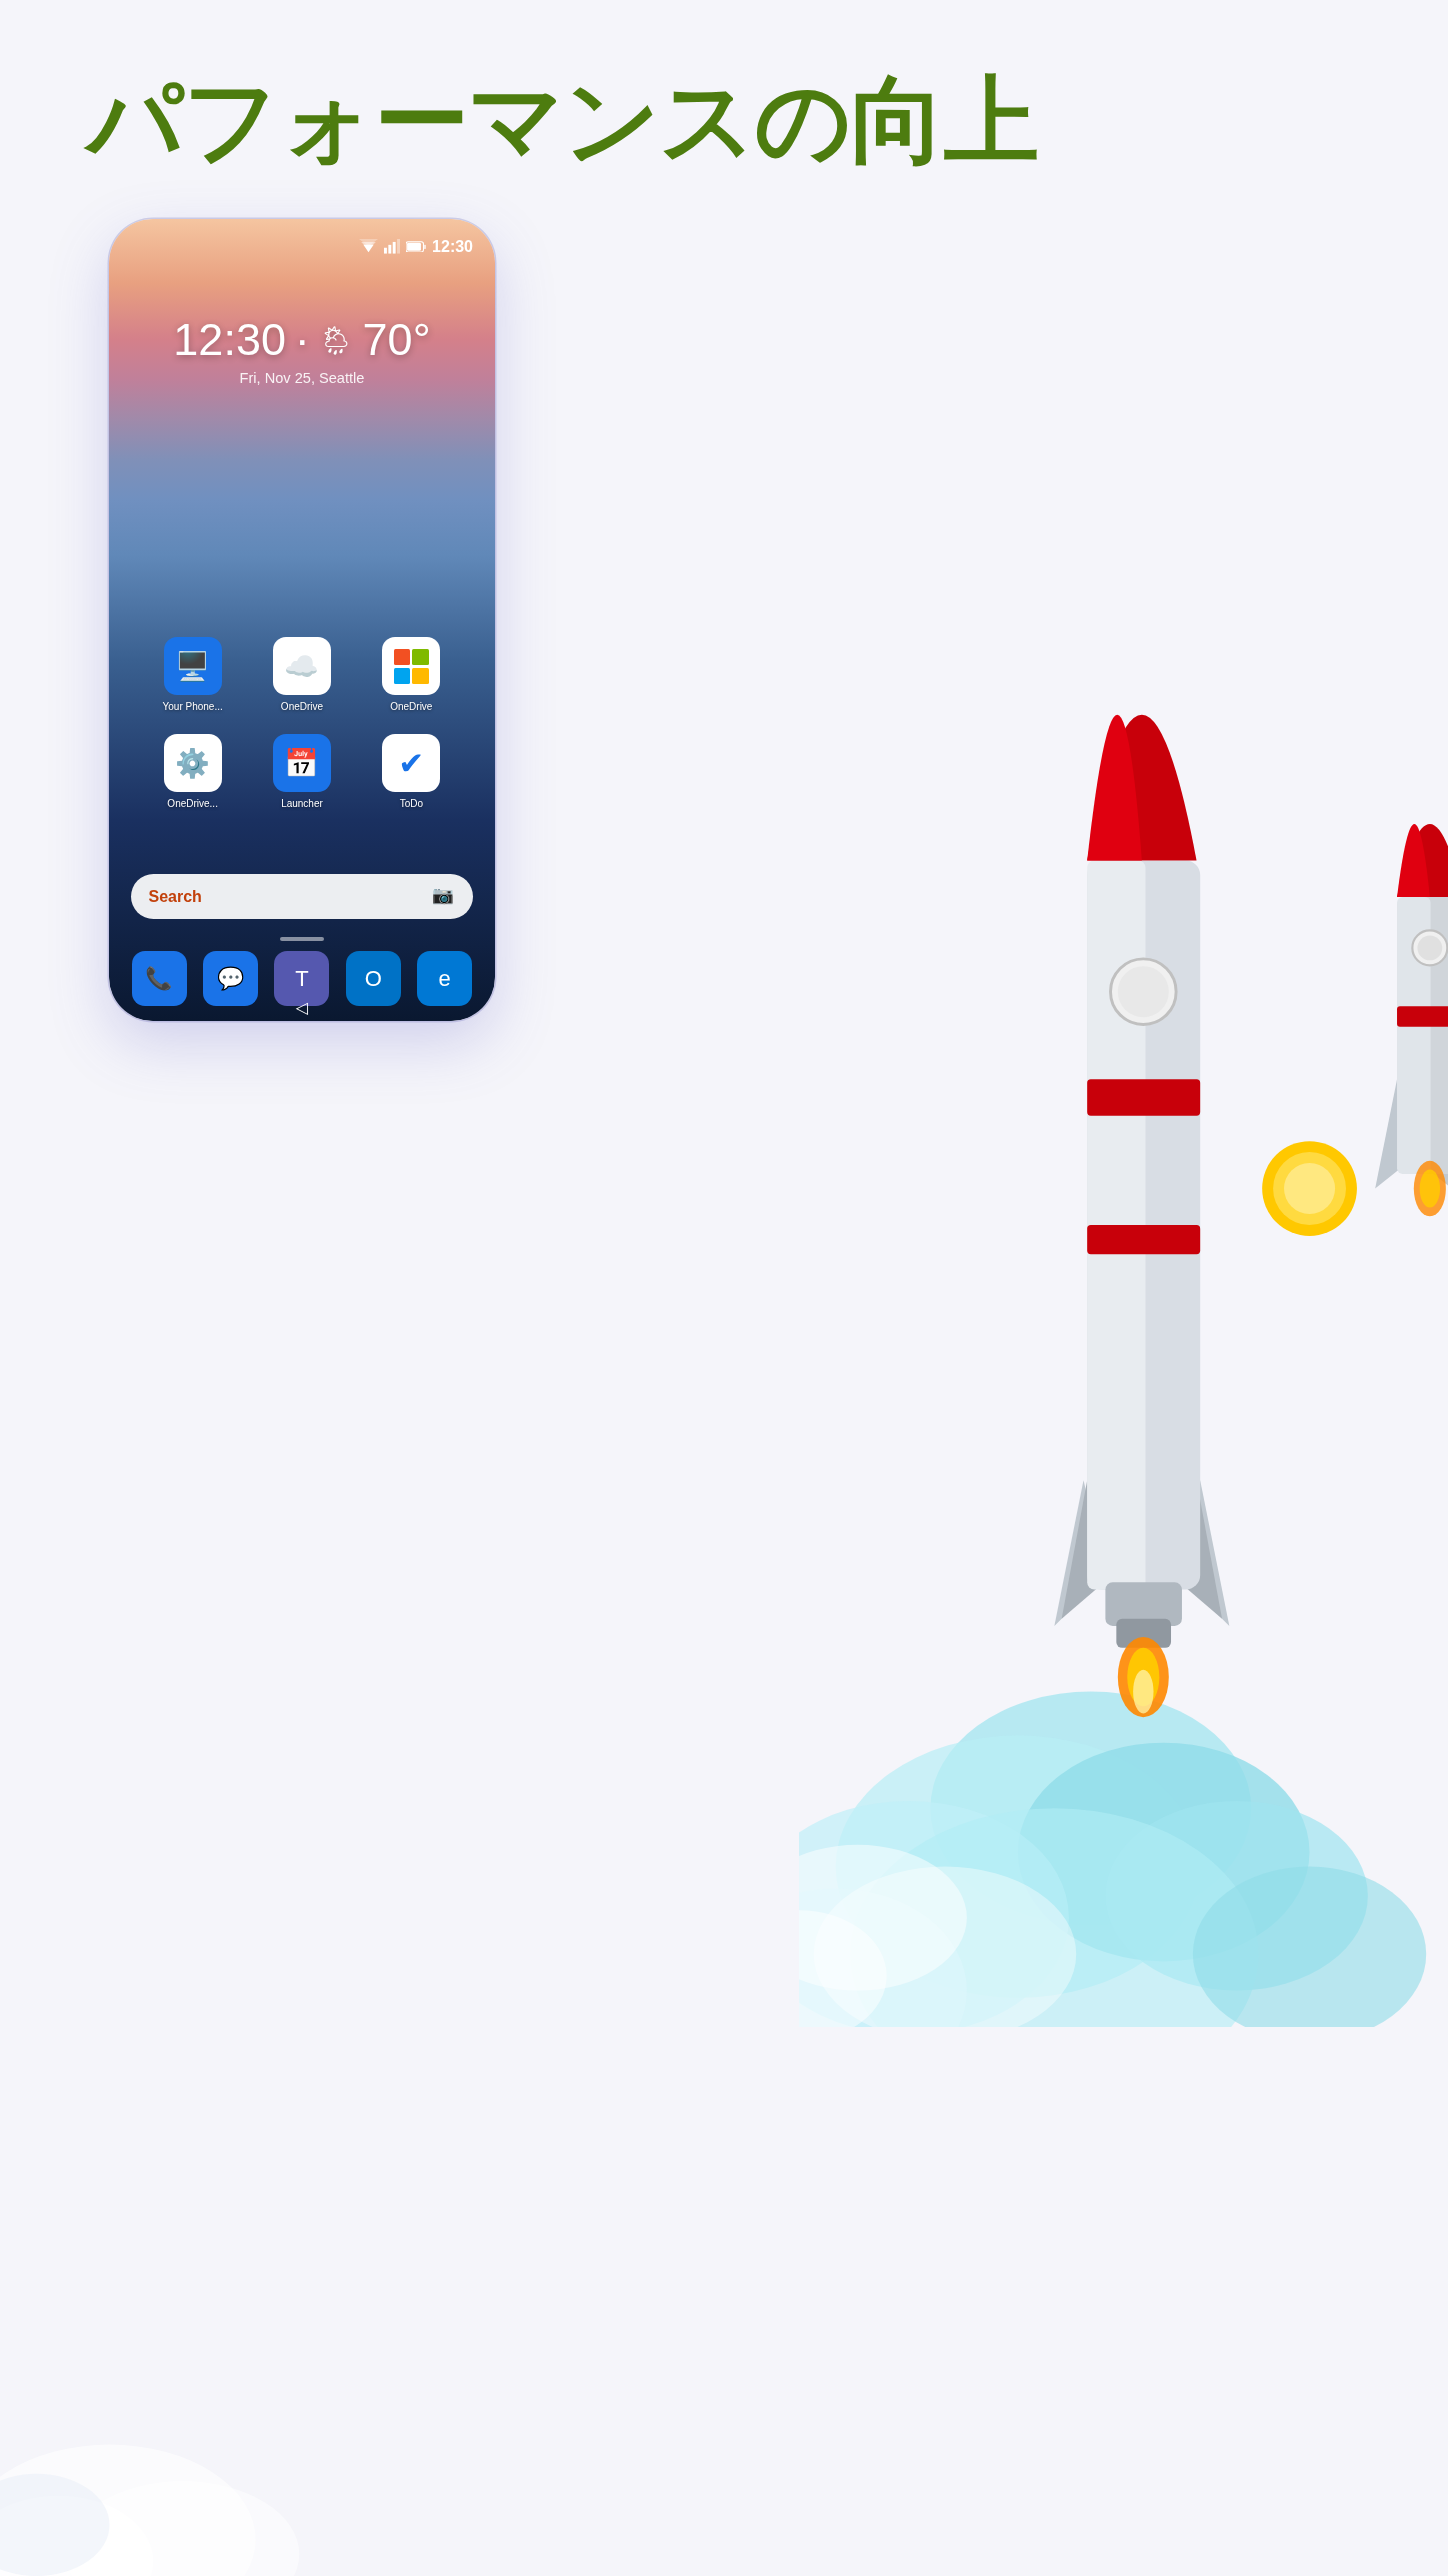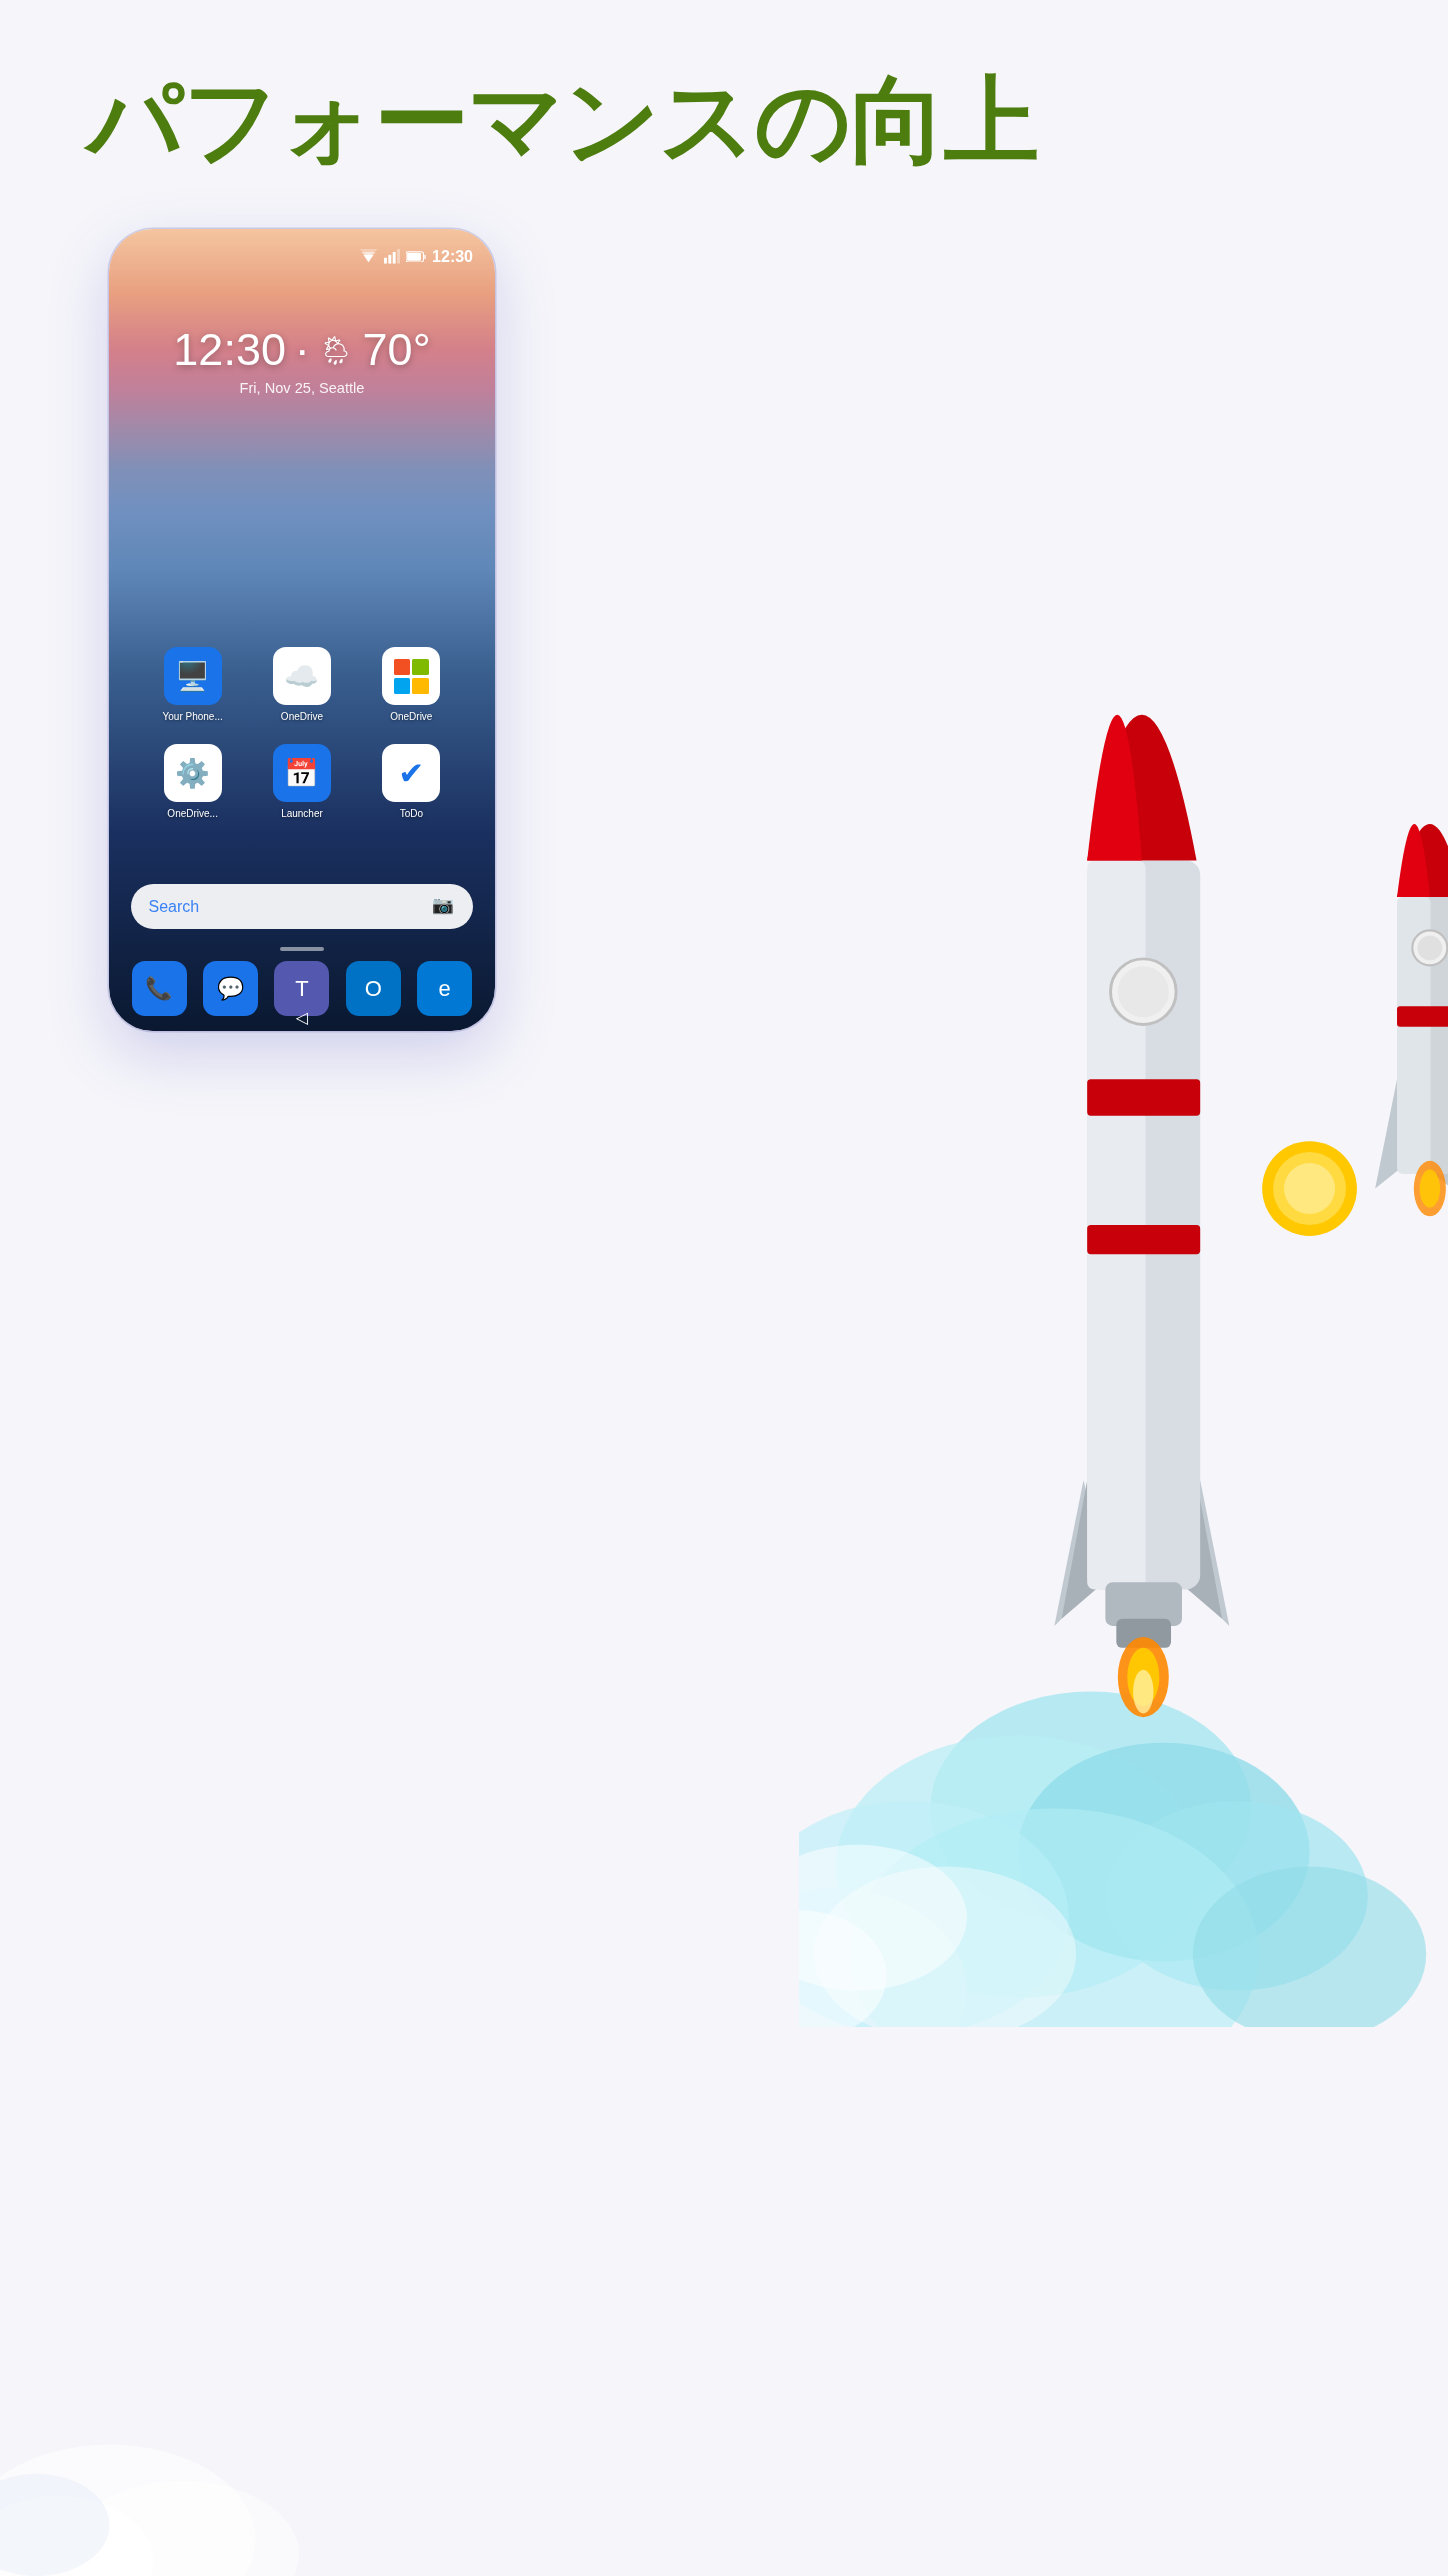--- a/index.html
+++ b/index.html
@@ -20,21 +20,21 @@
       left: 87px;
       font-size: 95px;
       font-weight: 800;
       color: #4d7c0f;
       letter-spacing: -1.5px;
     }
 
     
     .phone-wrapper {
       position: absolute;
-      top: 229px;
+      top: 219px;
       left: 109px;
       width: 386px;
       height: 802px;
     }
 
     .phone-frame {
       width: 386px;
       height: 802px;
       background: #e8e8f0;
       border-radius: 44px;
@@ -209,21 +209,22 @@
       border-radius: 22.6px;
       display: flex;
       align-items: center;
       padding: 0 17.5px;
       z-index: 5;
     }
 
     .search-text {
       flex: 1;
       font-size: 16px;
-      color: #3b82f6;
+      color: #c2410c;
+      font-weight: bold;
     }
 
     .search-camera {
       width: 23px;
       height: 23px;
       color: #555;
       font-size: 17.5px;
     }
 
     

